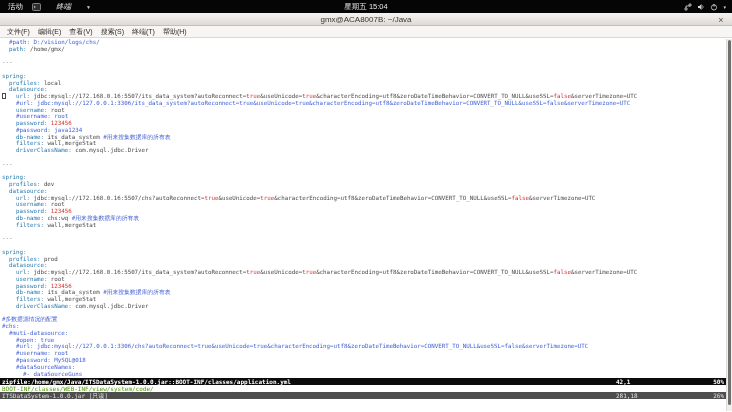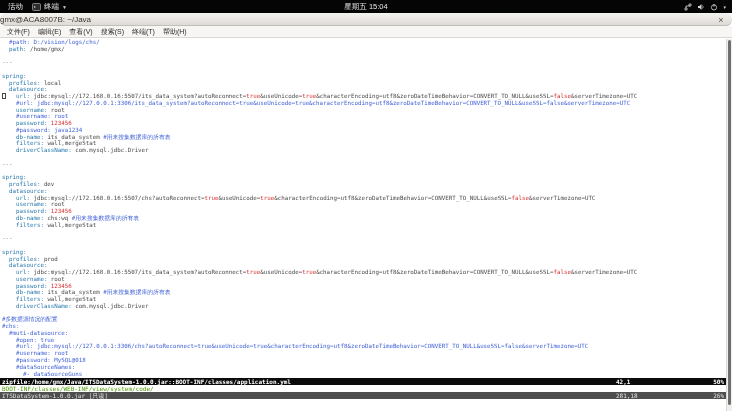--- a/index.html
+++ b/index.html
@@ -5,32 +5,32 @@
   * { margin:0; padding:0; box-sizing:border-box; }
   html,body { width:732px; height:412px; overflow:hidden; background:#fff;
               font-family:"Liberation Sans", sans-serif; }
   .screen { position:relative; width:732px; height:412px; background:#fff; }
 
   
   .topbar { position:absolute; top:0; left:0; right:0; height:13px; background:#050505;
             color:#dcdcdc; display:flex; align-items:center; font-size:7.5px; }
   .topbar-left { display:flex; align-items:center; gap:9px; padding-left:8px; }
   .activities { color:#e8e8e8; }
-  .appmenu { display:flex; align-items:center; gap:3px; color:#e8e8e8; }
+  .appmenu { display:flex; align-items:center; gap:15px; color:#e8e8e8;font-style:italic; }
   .term-glyph { width:9px; height:8px; display:inline-block; }
   .clock { position:absolute; left:50%; transform:translateX(-50%); color:#e8e8e8; }
   .sys { margin-left:auto; display:flex; align-items:center; gap:5px; padding-right:6px; }
   .sys svg { display:block; }
   .caret { font-size:5px; color:#cfcfcf; }
 
   
   .titlebar { position:absolute; top:13px; left:0; right:0; height:13px;
               background:linear-gradient(#f5f3f1,#dedad6); border-bottom:1px solid #c2beb8;
-              display:flex; align-items:center; 
-              font-size:8px; color:#38342f;border-radius:6px; }
+              display:flex; align-items:center; justify-content:center;
+              font-size:8px; color:#38342f; }
   .close-btn { position:absolute; right:5px; top:0; height:13px; width:12px;
                display:flex; align-items:center; justify-content:center;
                font-size:9px; color:#5a554f; }
 
   
   .menubar { position:absolute; top:26px; left:0; right:0; height:12px; background:#f7f6f4;
              border-bottom:1px solid #dbd7d2; display:flex; align-items:center;
              padding-left:3px; font-size:7px; color:#2f2b28; }
   .menu-item { padding:0 4px; }
 

